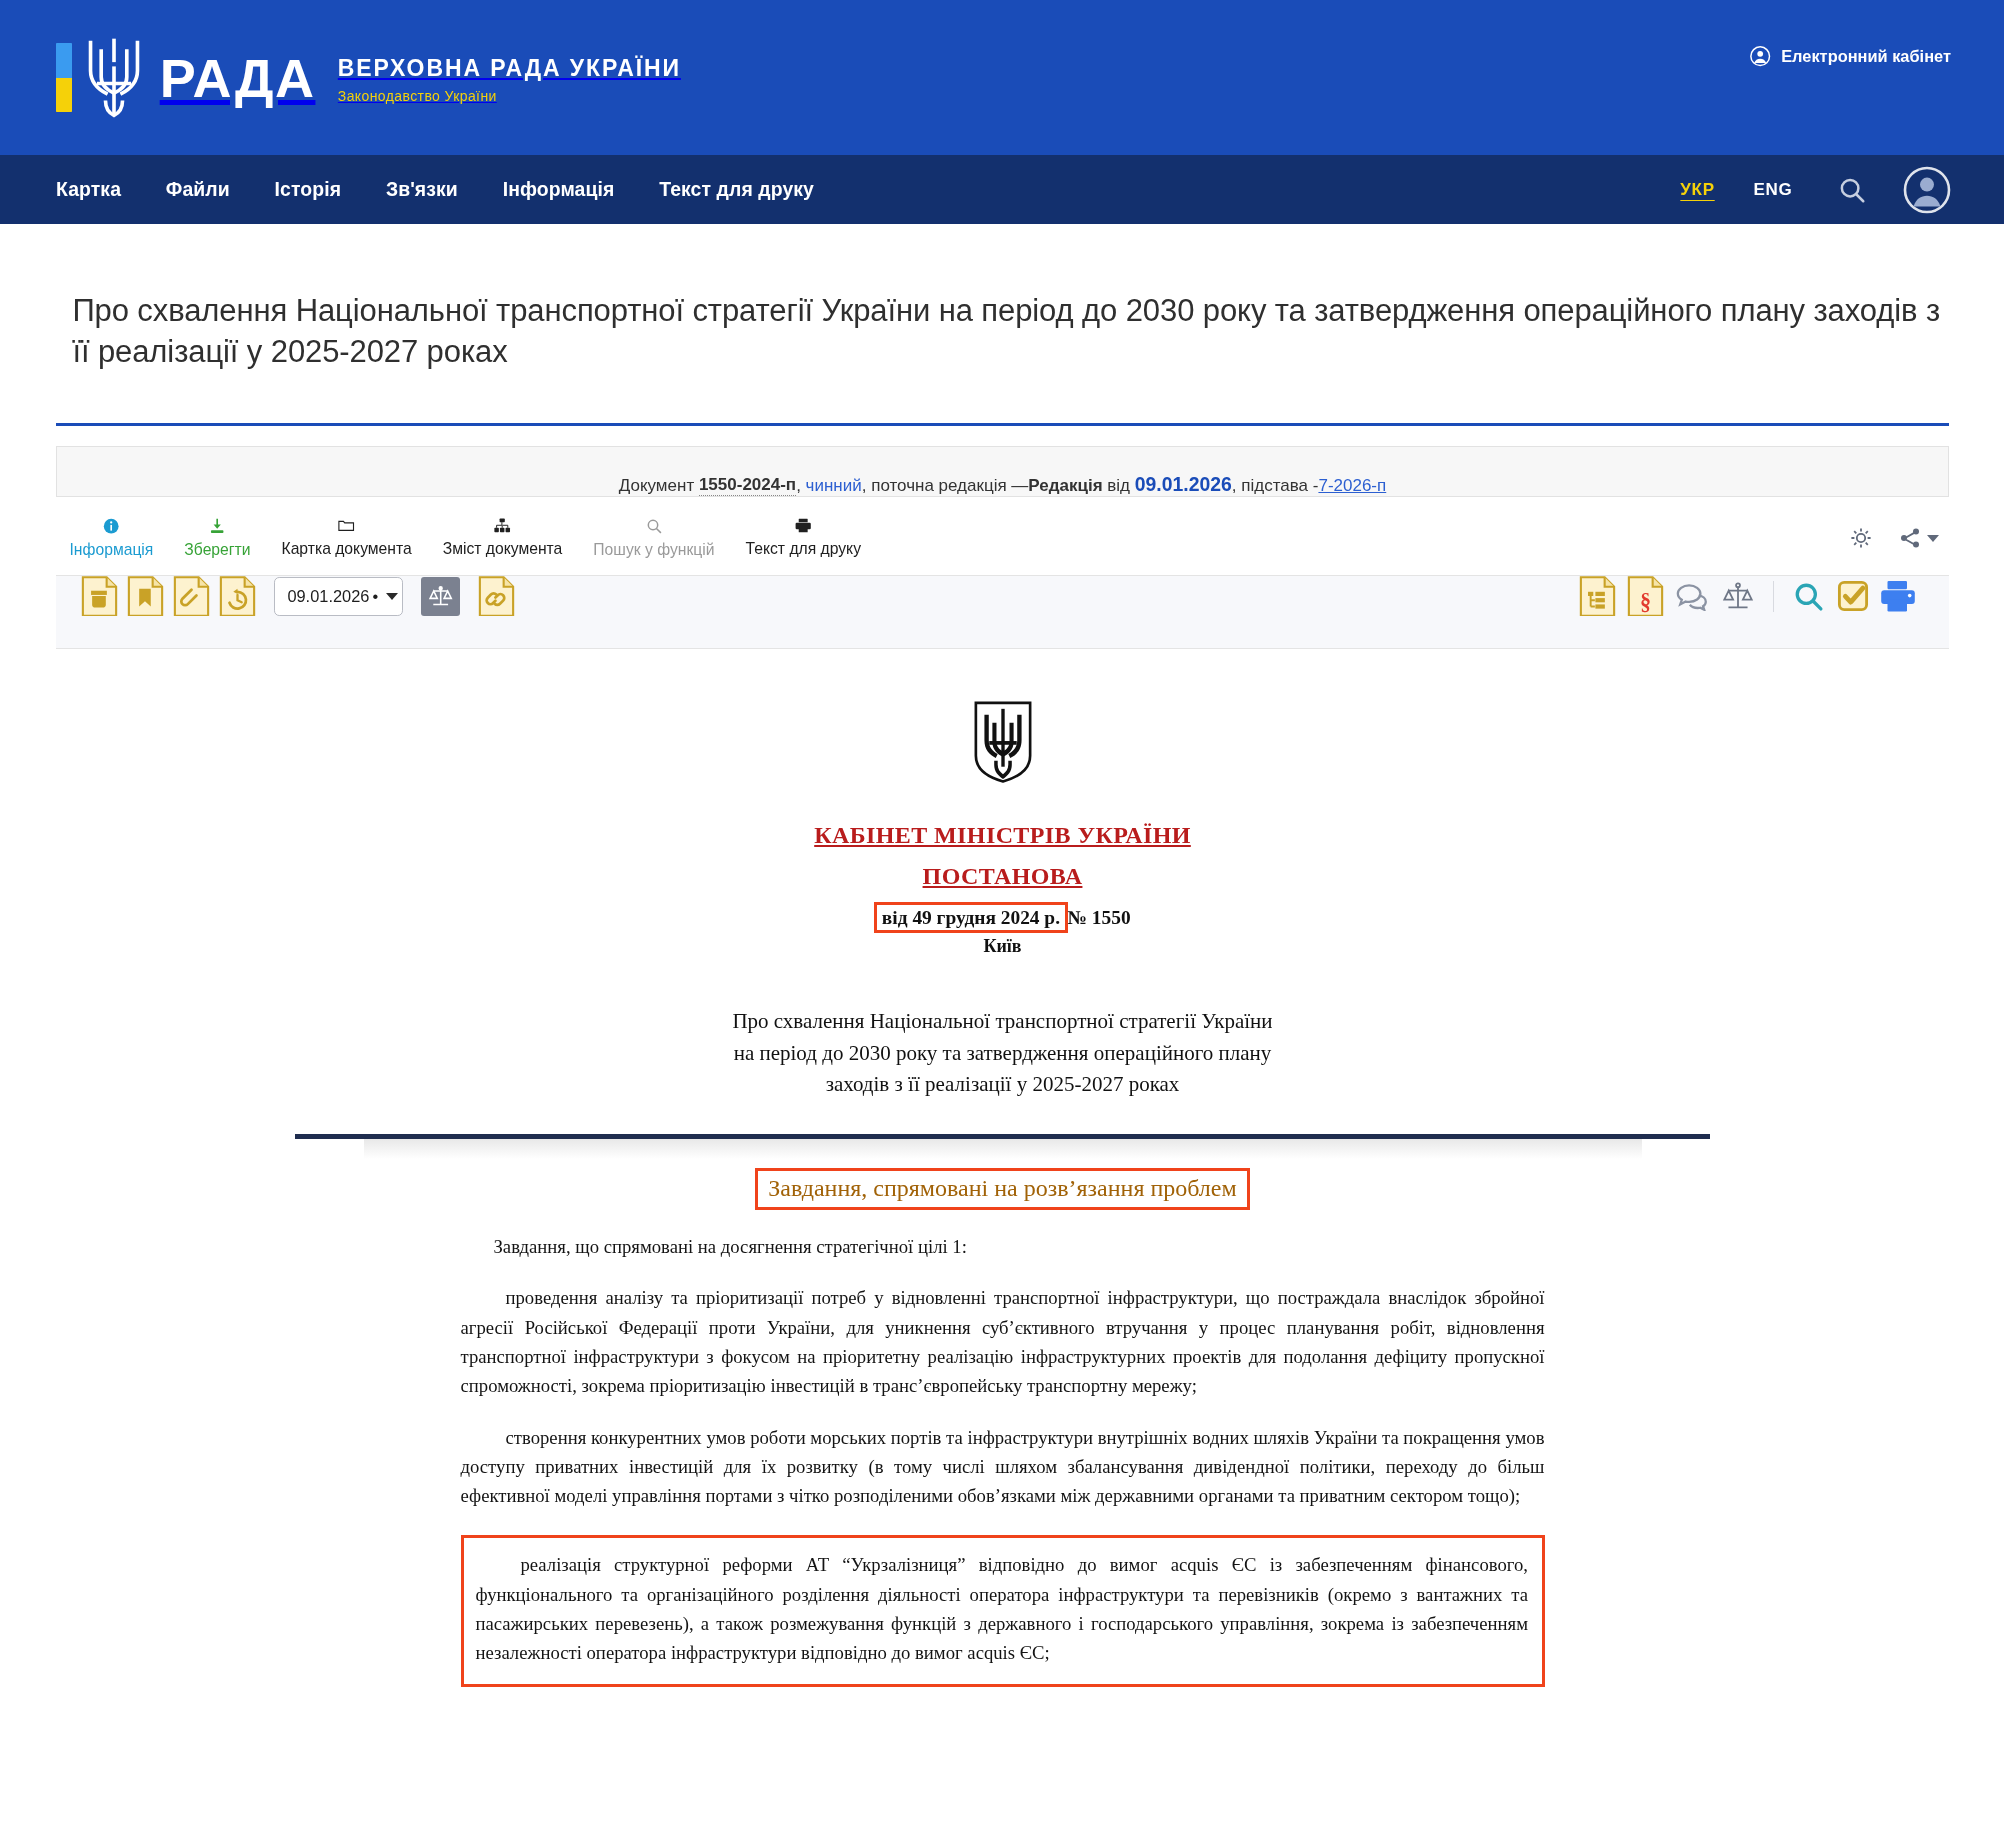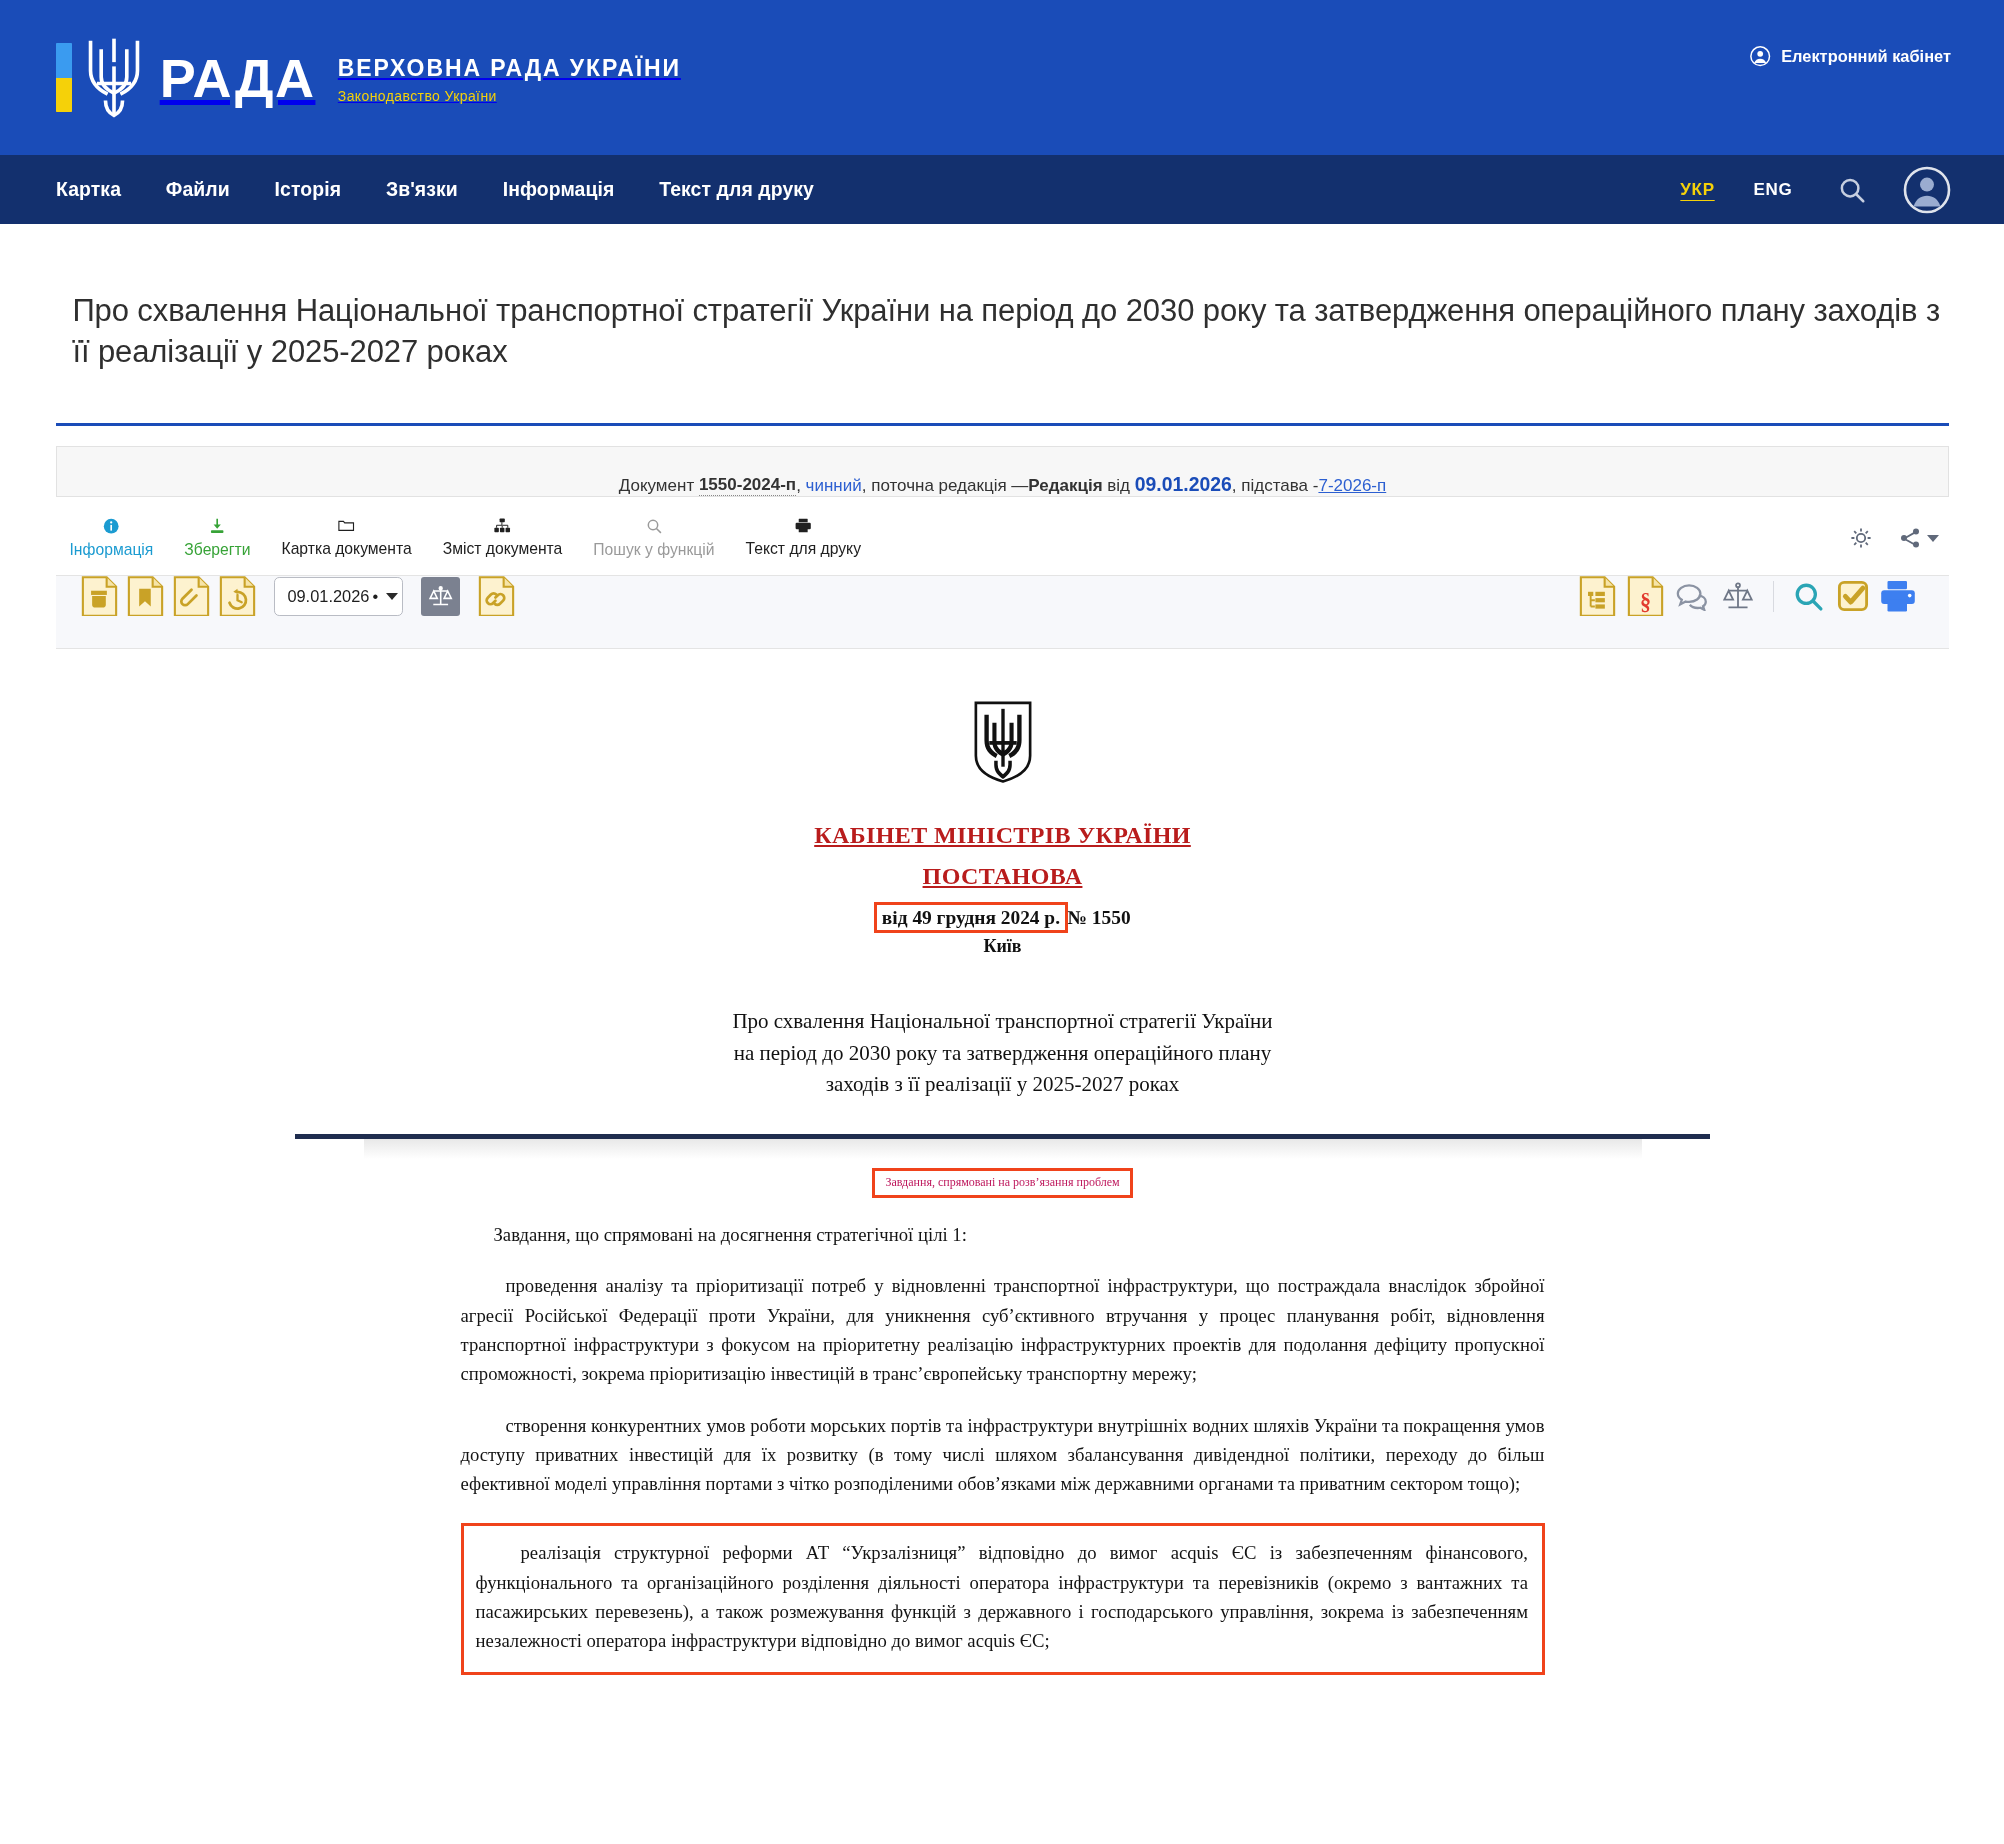--- a/index.html
+++ b/index.html
@@ -216,21 +216,21 @@
     height: 19.4px;
     margin: 0 -97px;
     background: linear-gradient(to bottom, #e8e8e8 0%, #ffffff 100%);
   }
   .sec-head {
     text-align:center; margin-top: 9px;
   }
   .sec-head .hl-box2 {
     border:3px solid #f0431b; padding: 4.5px 10.5px;
     display:inline-block;
-    font-family:"Liberation Serif", serif; font-size:12px; color:#be185d;
+    font-family:"Liberation Serif", serif; font-size:24px; color:#a16207;
   }
   p.doc-p {
     font-family:"Liberation Serif", serif;
     font-size: 18.7px; color:#141414;
     text-align: justify;
     line-height: 1.56;
     margin: 22.4px 0 0 0;
     text-indent: 45px;
   }
   p.doc-p.lead { text-indent: 33px; }

